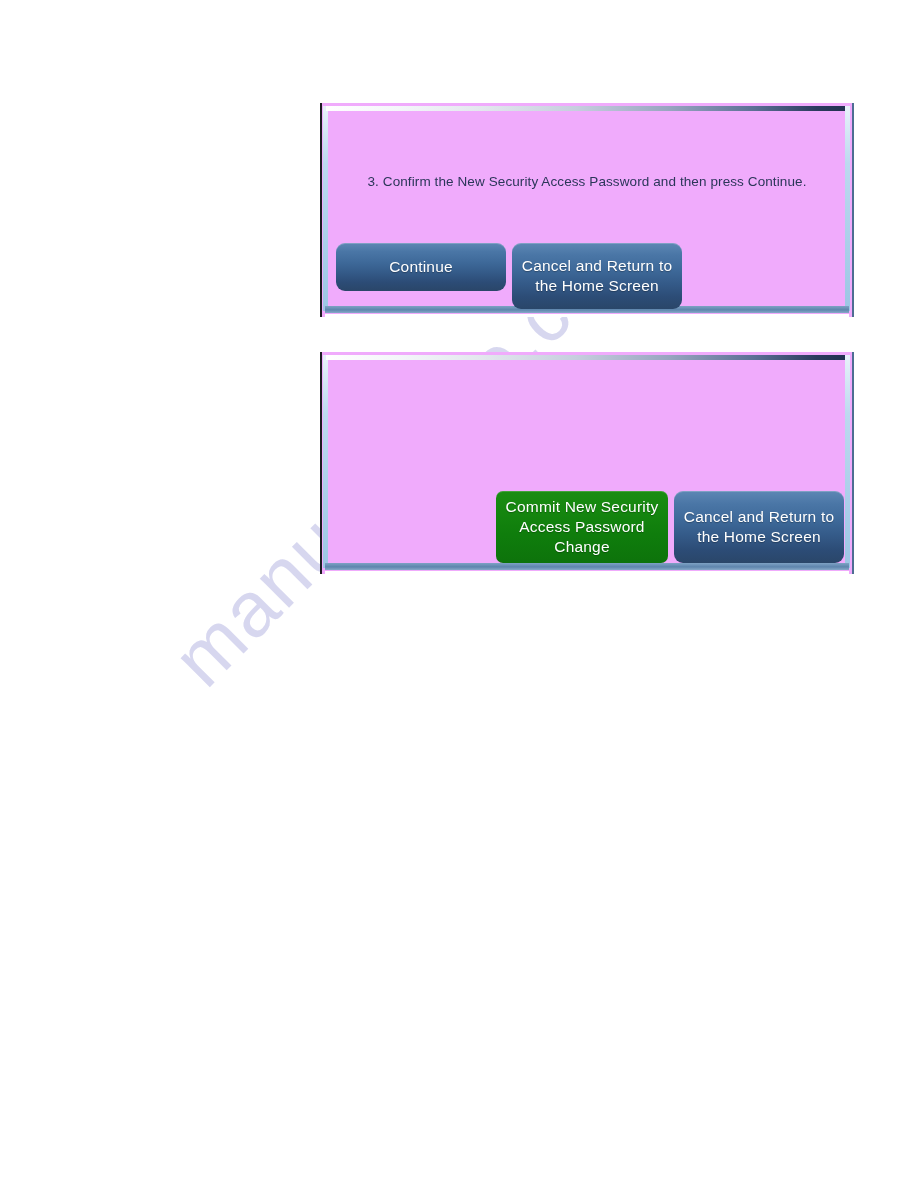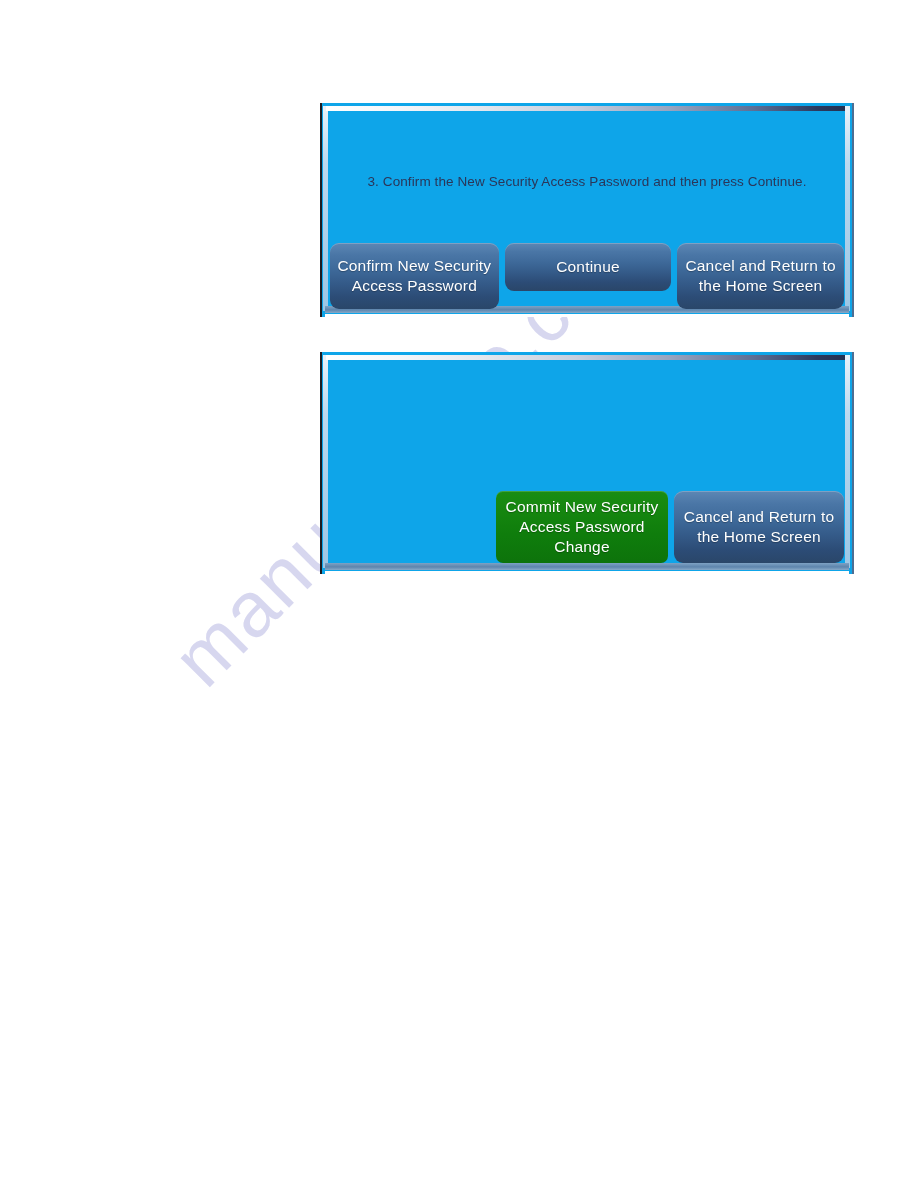--- a/index.html
+++ b/index.html
@@ -38,21 +38,21 @@
     letter-spacing: 2px;
     color: #c9c9ea;
     opacity: 0.72;
     white-space: nowrap;
   }
 
   
   .panel {
     position: absolute;
     z-index: 3;
-    background: #0ea5e9;
+    background: #f0abfc;
     box-sizing: border-box;
   }
   
   .panel .edge-dark-left {
     position: absolute;
     left: 0;
     top: 0;
     bottom: 0;
     width: 2px;
     background: #1c1c22;
@@ -194,21 +194,20 @@
   <div class="edge-dark-right"></div>
   <div class="edge-bottom"></div>
   <div class="edge-bottom-hair"></div>
 
   <div class="panel-body">
 
     <div class="instruction" style="top:62px;">3. Confirm the New Security Access Password and then press Continue.</div>
 
     <div class="btn-row" style="top:131px; height:66px;">
 
-      <div class="btn btn-blue" style="width:172px; height:66px;">Confirm New Security Access Password</div>
 
       <div class="btn-spacer" style="width:6px;"></div>
 
       <div class="btn btn-blue" style="width:170px; height:48px;">Continue</div>
 
       <div class="btn-spacer" style="width:6px;"></div>
 
       <div class="btn btn-blue" style="width:170px; height:66px;">Cancel and Return to the Home Screen</div>
     </div>
   </div>

